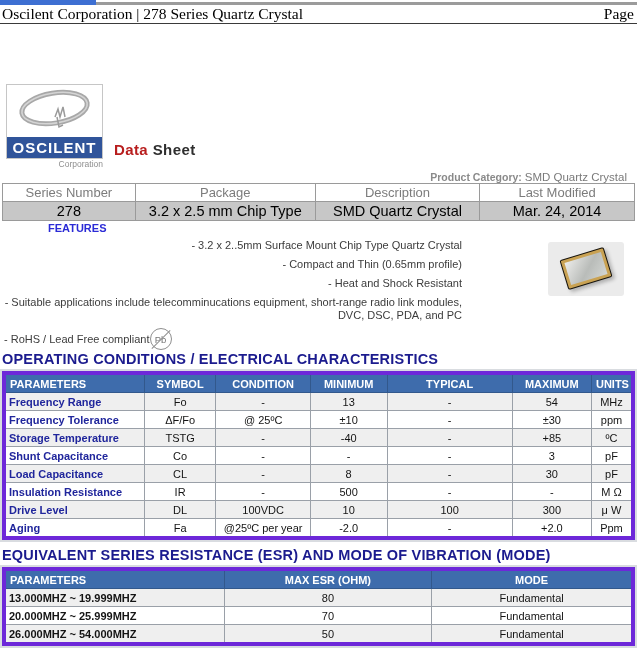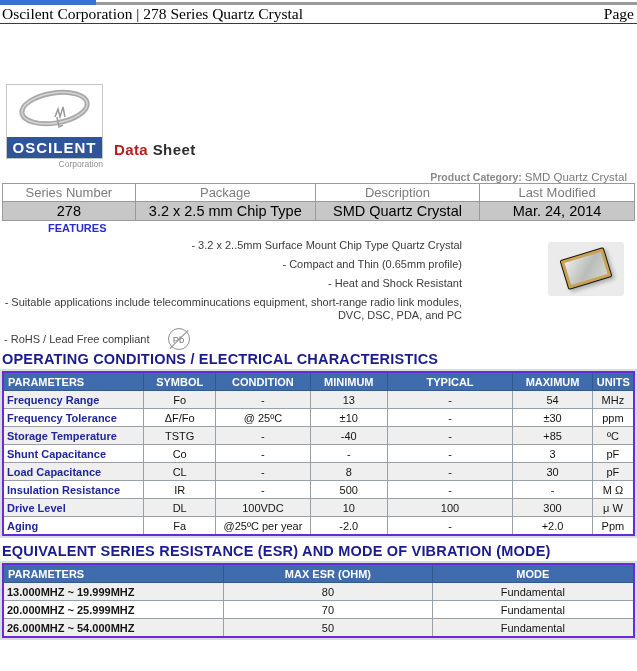--- a/index.html
+++ b/index.html
@@ -31,36 +31,36 @@
   .prodcat .pc-value { font-size:11.5px; color:#7a7a7a; }
   
   .info-table { position:absolute; left:2px; right:2px; top:183px; border-collapse:collapse; width:633px; table-layout:fixed; }
   .info-table th { border:1px solid #9a9a9a; background:#fff; color:#7c7c7c; font-weight:normal; font-size:13px; padding:1px 18px; }
   .info-table td { border:1px solid #9a9a9a; background:#c7c7c7; color:#000; font-size:14.5px; text-align:center; padding:1px 8px; }
   .info-table { border:1px solid #6f6f6f; }
   
   .features { position:absolute; left:4px; top:222px; width:458px; }
   .feat-title { color:#2b2bd6; font-size:11px; font-weight:bold; margin-bottom:5px;padding-left:44px; }
   .feat-item { font-size:11px; color:#3c3c3c; line-height:13px; margin-bottom:6px;text-align:right; }
-  .feat-last { display:flex; align-items:center; gap:18px; }
+  .feat-last { display:flex; align-items:center; }
   .pb-icon { position:relative; width:22px; height:22px; border:1.5px solid #8f8f8f; border-radius:50%;
              display:inline-flex; align-items:center; justify-content:center; flex:0 0 auto; }
   .pb-icon span { font-size:9.5px; color:#777; }
   .pb-icon::before { content:""; position:absolute; left:-3px; top:9.5px; width:26px; height:0;
                      border-top:1.5px solid #8f8f8f; transform:rotate(-45deg); }
   
   .photo { position:absolute; left:548px; top:242px; width:76px; height:54px; background:#ebebeb; border-radius:3px; }
   .chip { position:absolute; left:15px; top:11px; width:46px; height:31px; transform:rotate(-17deg);
           background:#17140e; border-radius:2px; box-shadow:2px 3px 4px rgba(0,0,0,0.25); }
   .chip-gold { position:absolute; inset:1px; background:#c9a253; border-radius:1px; }
   .chip-top { position:absolute; inset:4px; background:linear-gradient(135deg,#ececea 0%,#b9bcb9 55%,#d3d6d3 100%); }
   
   .main { position:absolute; left:2px; right:2px; top:351px; }
   .sec-title { font-size:14.5px; font-weight:bold; color:#1b1b8e; letter-spacing:0.2px; margin-bottom:4px; }
-  .etable { border-collapse:collapse; width:100%; table-layout:fixed; border:2px solid #6d28d9;
+  .etable { border-collapse:collapse; width:100%; table-layout:fixed; border:4px solid #6d28d9;
             box-shadow:0 0 0 2px #d9dce0; margin-bottom:7px; }
   .etable th { background:#3e6cac; color:#fff; font-size:11px; font-weight:bold; padding:2.5px 4px;
                border:1px solid #32588c; text-align:center; }
   .etable th.left { text-align:left; }
   .etable td { border:1px solid #9aa0a8; font-size:11px; color:#141414; text-align:center;
                padding:2.5px 3px; line-height:12px; }
   .etable td.param { text-align:left; font-weight:bold; color:#20269c;margin-top:36px; }
   .etable tbody tr:nth-child(odd) { background:#efefef; }
   .etable tbody tr:nth-child(even) { background:#ffffff; }
   .esr td.param2 { text-align:left; font-weight:bold; color:#141414; }

